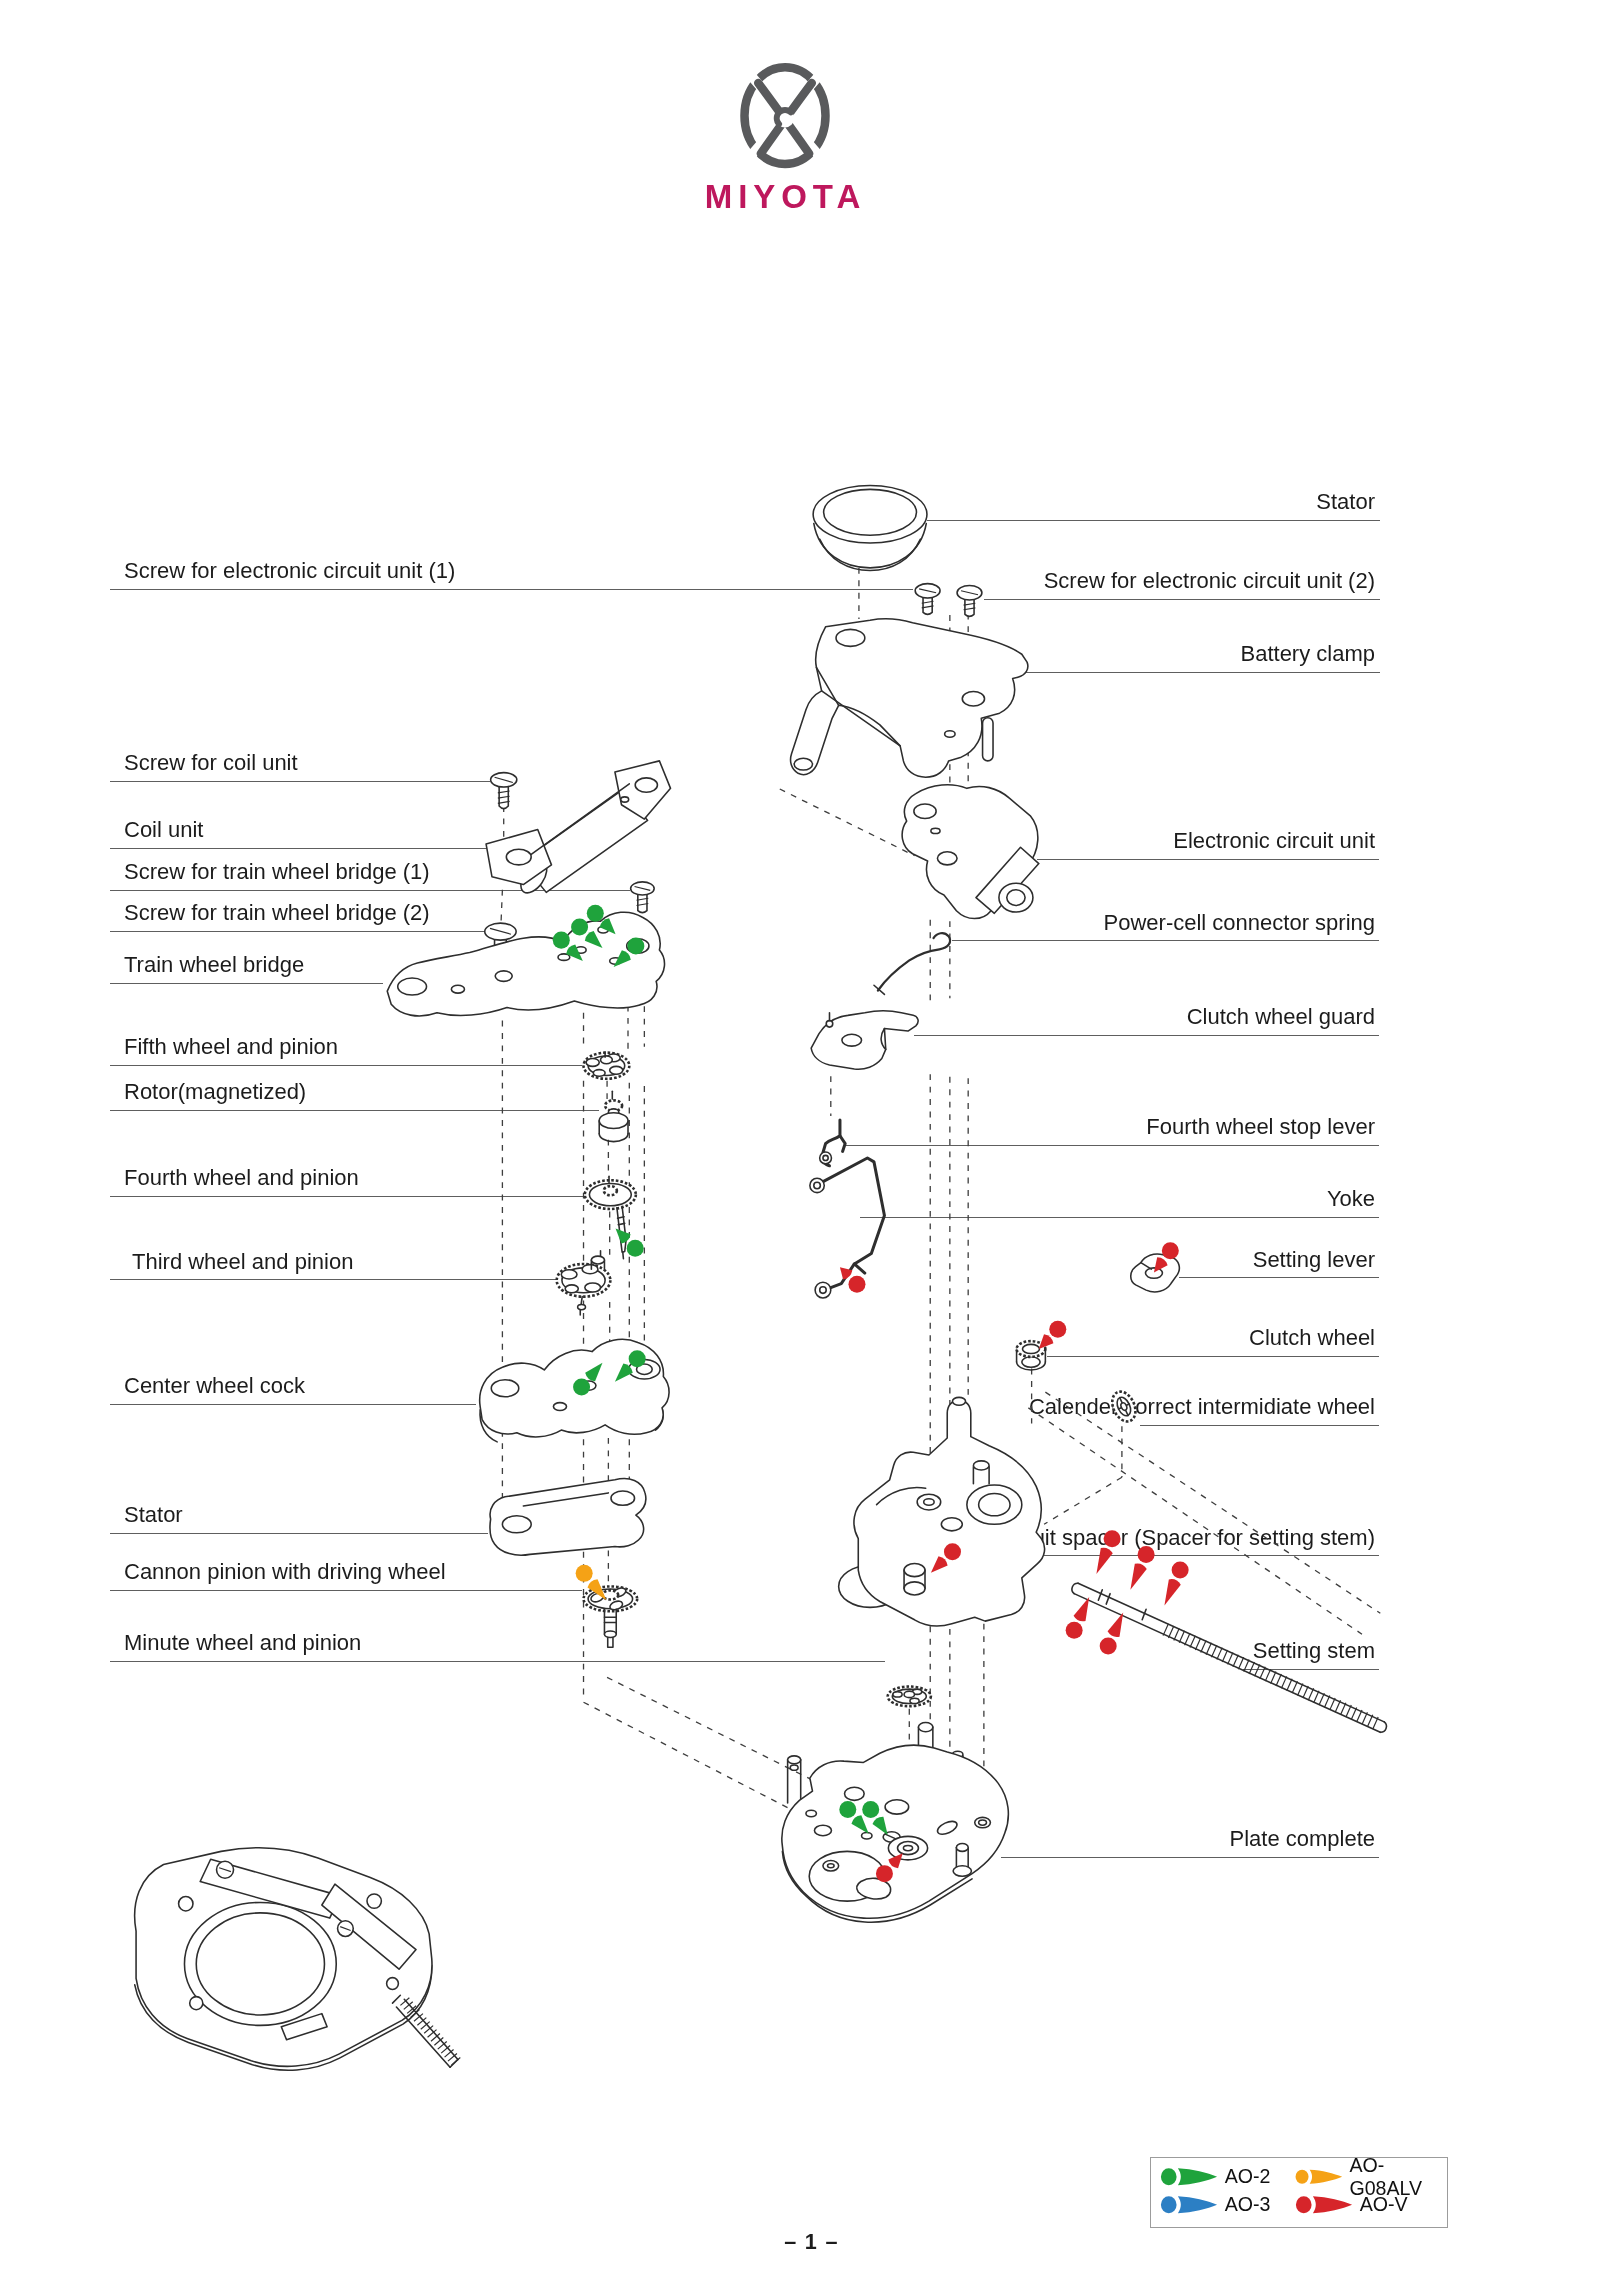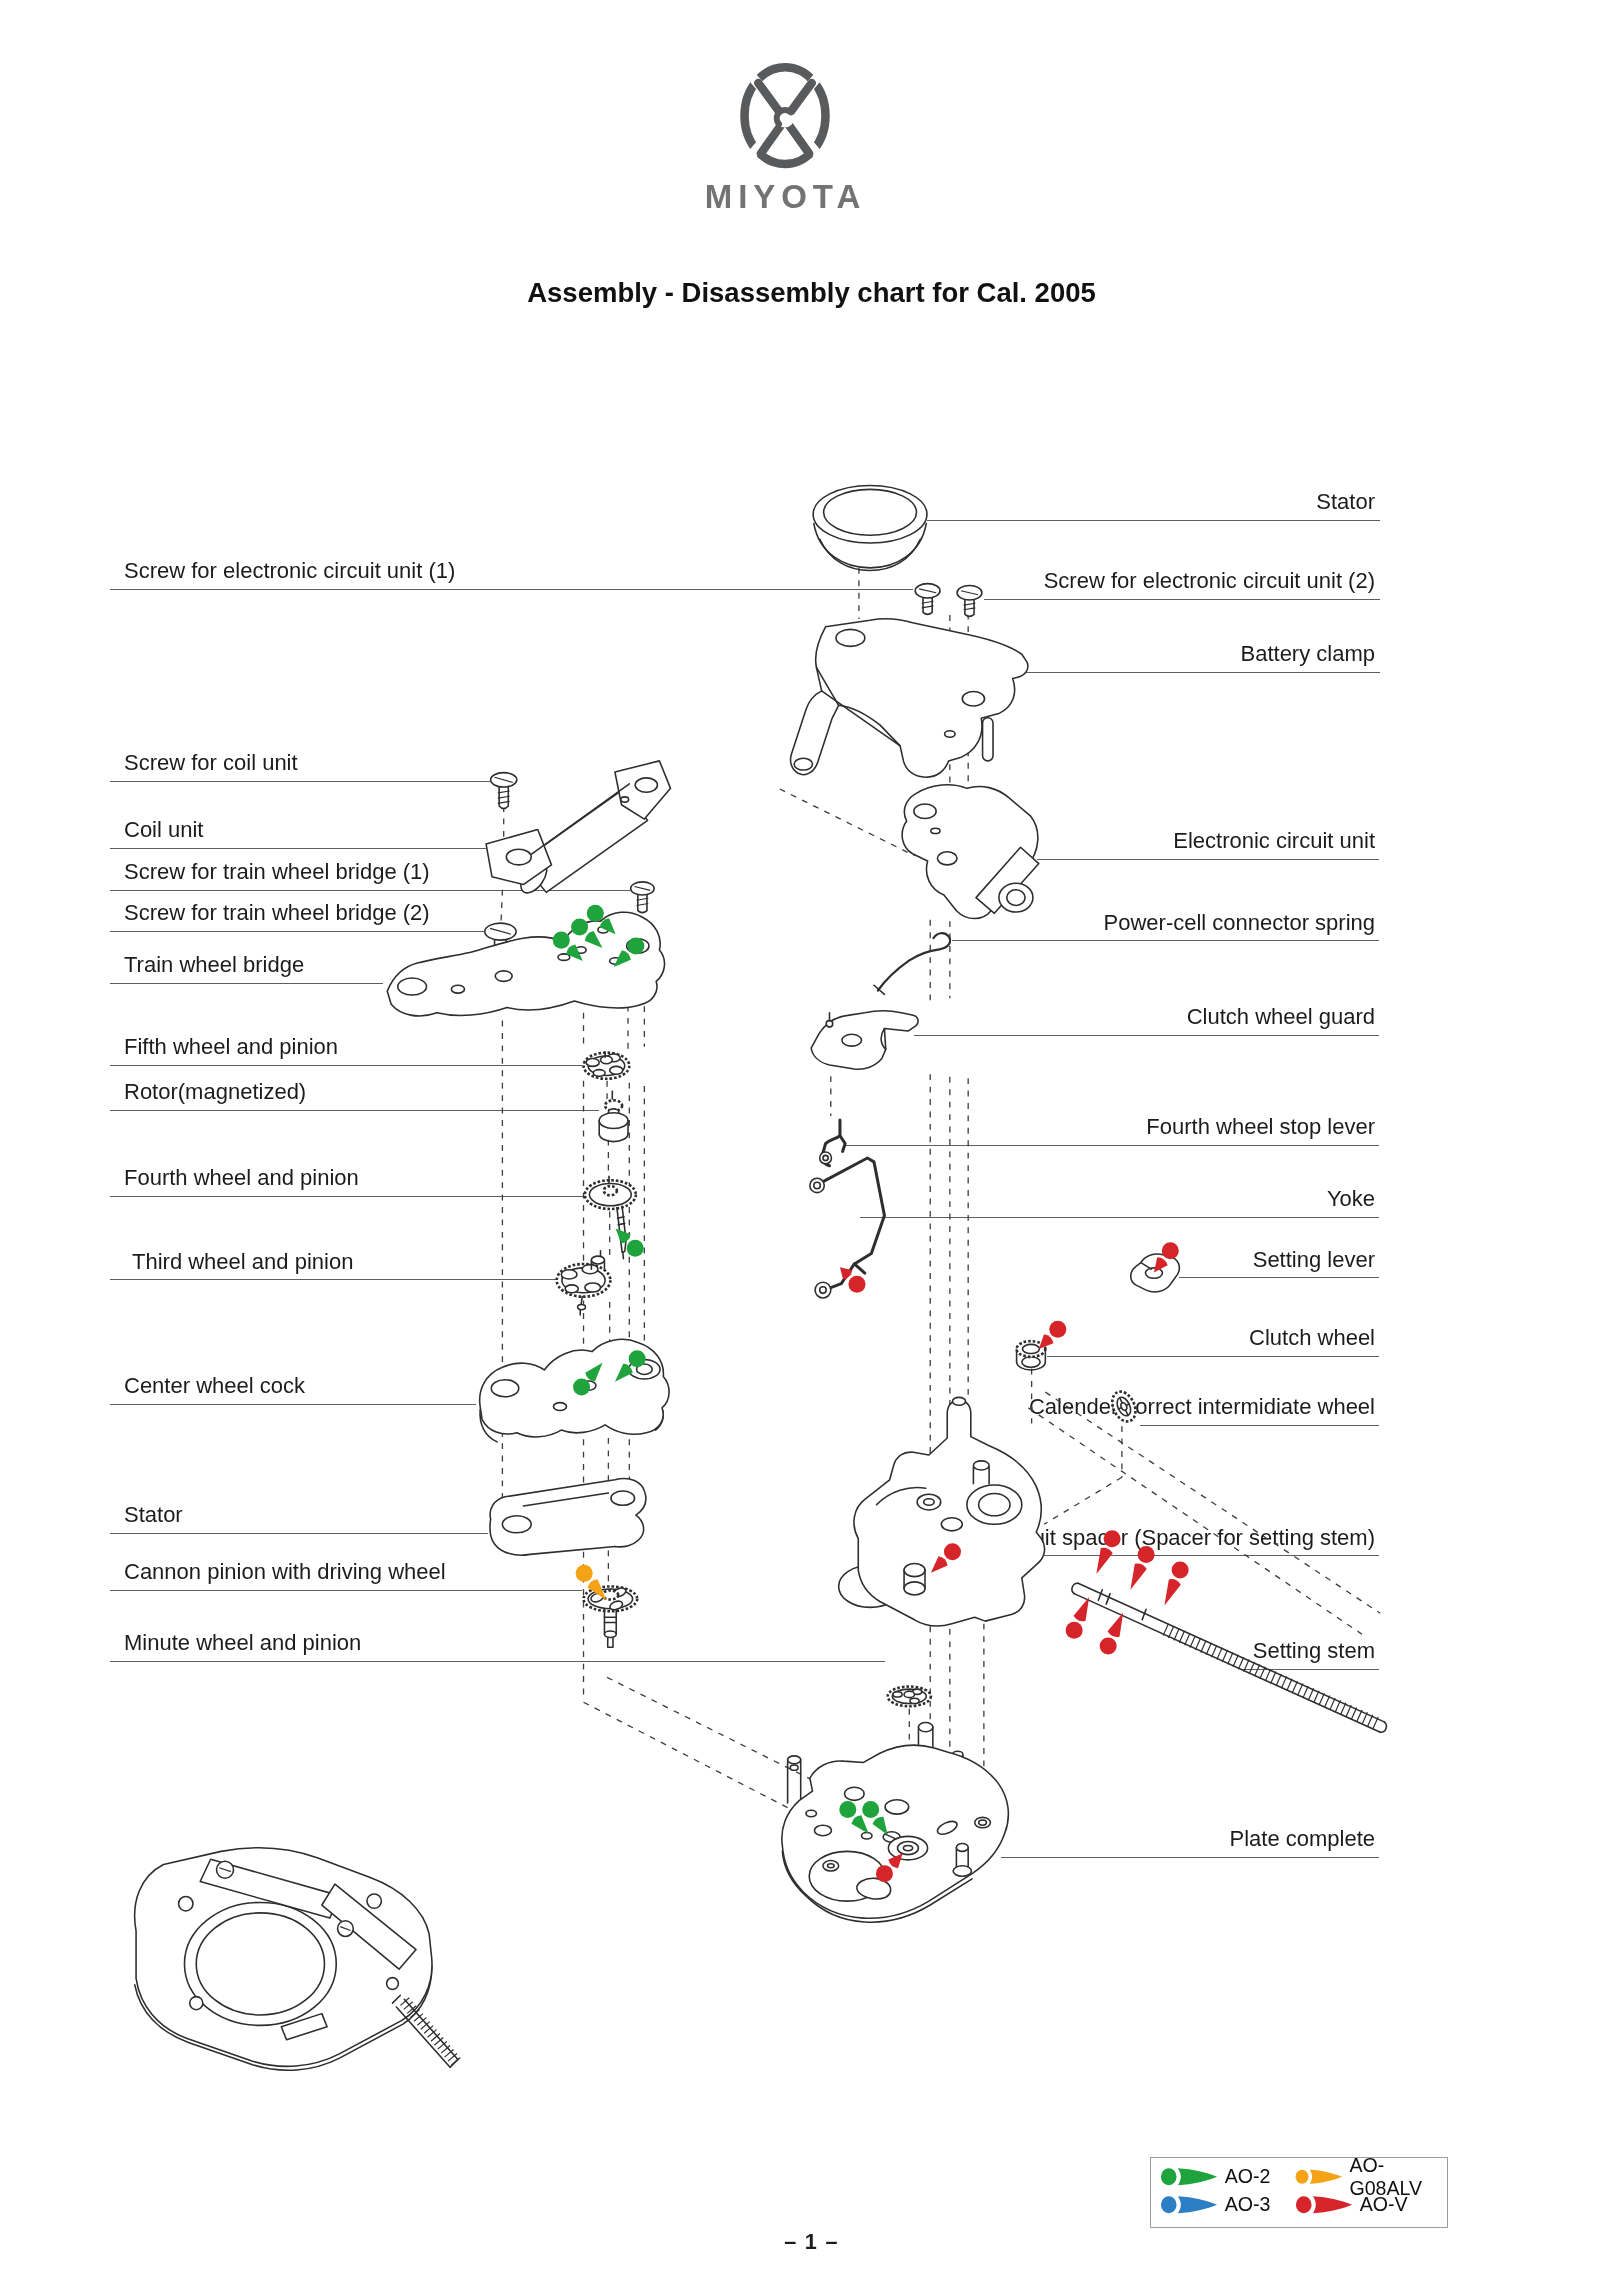--- a/index.html
+++ b/index.html
@@ -1,21 +1,21 @@
 <!DOCTYPE html>
 <html style="font-size:10.5px"><head>
 <meta charset="utf-8">
 <style>
   html,body{margin:0;padding:0;background:#e8e8e8}
   #page{position:relative;width:1623px;height:2295px;background:#ffffff;overflow:hidden;
         font-family:"Liberation Sans",sans-serif;color:#1c1c1c}
   
   #logo{position:absolute;left:736px;top:58px;z-index:3}
   #brand{position:absolute;left:681px;top:178px;width:209px;text-align:center;
-         font-size:33px;font-weight:700;letter-spacing:5.9px;color:#737373;z-index:3}
+         font-size:33px;font-weight:700;letter-spacing:5.9px;color:#be185d;z-index:3}
   #title{position:absolute;left:0;top:277px;width:1623px;text-align:center;
          font-size:27.5px;font-weight:700;color:#111;z-index:3}
   
   #labels-layer{position:absolute;left:0;top:0;width:100%;height:100%;z-index:1}
   .lbl{position:absolute;height:30px;line-height:30px;font-size:22px;white-space:nowrap}
   .lbl-l{left:124px}
   .lbl-r{right:248px;text-align:right}
   .lead{position:absolute;height:0;border-top:1.3px solid #5e5e5e}
   
   #diagram{position:absolute;left:0;top:0;z-index:2}
@@ -47,21 +47,20 @@
       <line x1="43" y1="50" x2="19" y2="22" stroke="#fff" stroke-width="15"></line>
       <line x1="107" y1="126" x2="131" y2="154" stroke="#fff" stroke-width="15"></line>
       <line x1="43" y1="126" x2="19" y2="154" stroke="#fff" stroke-width="15"></line>
       <path d="M 34 38 C 52 62 88 112 112 146" stroke-width="13"></path>
       <path d="M 116 38 C 98 62 62 112 38 146" stroke-width="13"></path>
       <circle cx="75" cy="92" r="14" fill="#fff" stroke="none"></circle>
       <path d="M 66 101 A 12 12 0 1 1 84 83" stroke-width="9"></path>
     </g>
   </svg>
   <div id="brand">MIYOTA</div>
-  <div id="title">Assembly - Disassembly chart for Cal. 2005</div>
 
   <div id="labels-layer">
       <div class="lbl lbl-l" style="top: 556px;">Screw for electronic circuit unit (1)</div>
       <div class="lead" style="top: 589px; left: 110px; width: 803px;"></div>
       <div class="lbl lbl-l" style="top: 748px;">Screw for coil unit</div>
       <div class="lead" style="top: 781px; left: 110px; width: 380px;"></div>
       <div class="lbl lbl-l" style="top: 815px;">Coil unit</div>
       <div class="lead" style="top: 848px; left: 110px; width: 379px;"></div>
       <div class="lbl lbl-l" style="top: 857px;">Screw for train wheel bridge (1)</div>
       <div class="lead" style="top: 890px; left: 110px; width: 520px;"></div>

